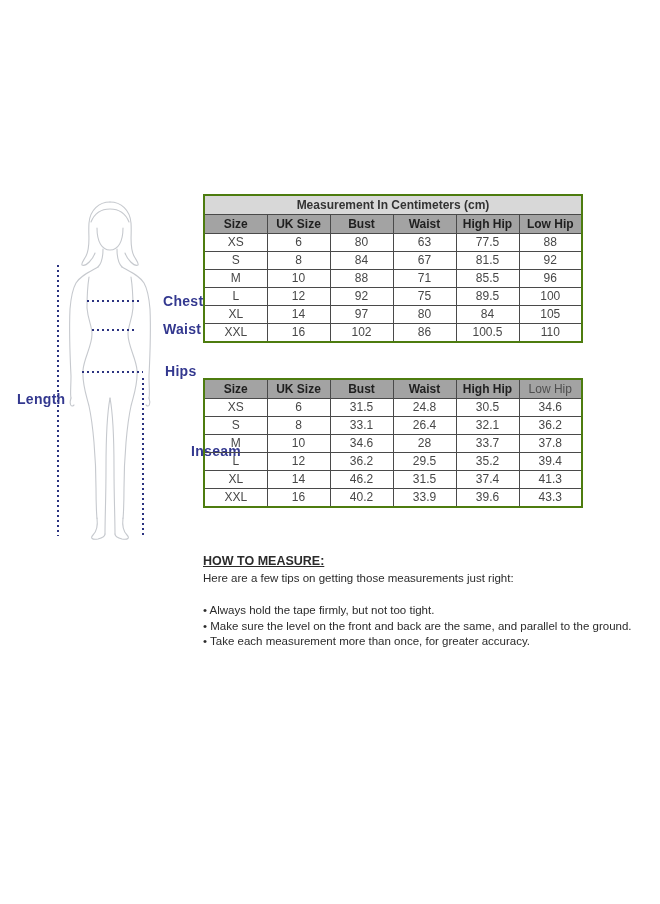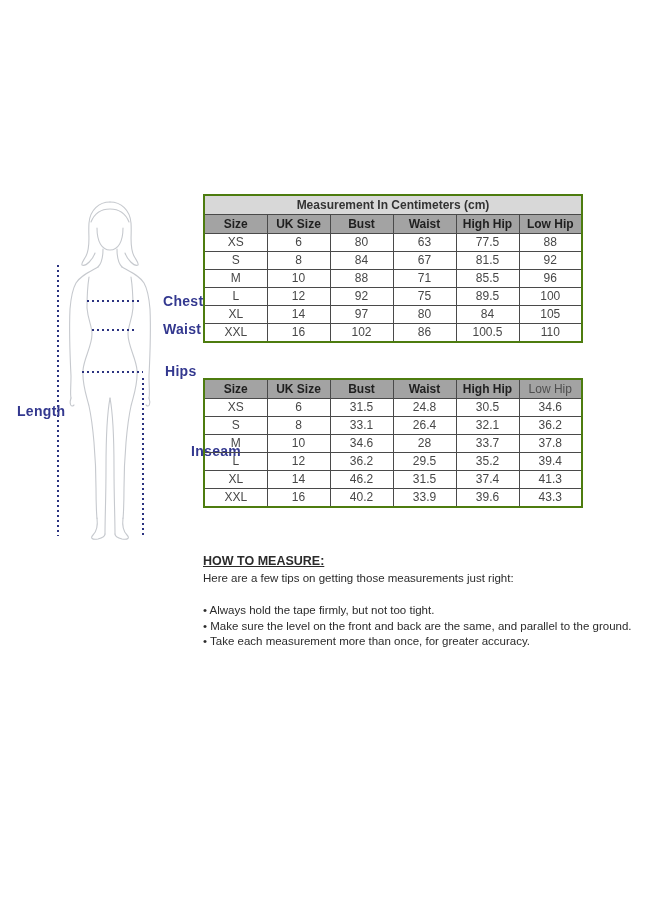--- a/index.html
+++ b/index.html
@@ -73,21 +73,21 @@
 
   <div class="dot-v" style="left:57px; top:265px; height:271px;"></div>
   <div class="dot-h" style="left:87px; top:300px; width:53px;"></div>
   <div class="dot-h" style="left:92px; top:329px; width:42px;"></div>
   <div class="dot-h" style="left:82px; top:371px; width:61px;"></div>
   <div class="dot-v" style="left:142px; top:378px; height:158px;"></div>
 
   <div class="measure-label" style="left:163px; top:293px;">Chest</div>
   <div class="measure-label" style="left:163px; top:321px;">Waist</div>
   <div class="measure-label" style="left:165px; top:363px;">Hips</div>
-  <div class="measure-label" style="left:17px; top:391px;margin-top:12px;">Length</div>
+  <div class="measure-label" style="left:17px; top:391px;">Length</div>
   <div class="measure-label" style="left:163px; top:443px;margin-left:28px;">Inseam</div>
 
   <table class="mtable t-cm">
     <thead>
       <tr class="title-row">
         <th colspan="6">Measurement In Centimeters (cm)</th>
       </tr>
       <tr class="col-row">
         <th>Size</th>
         <th>UK Size</th>

